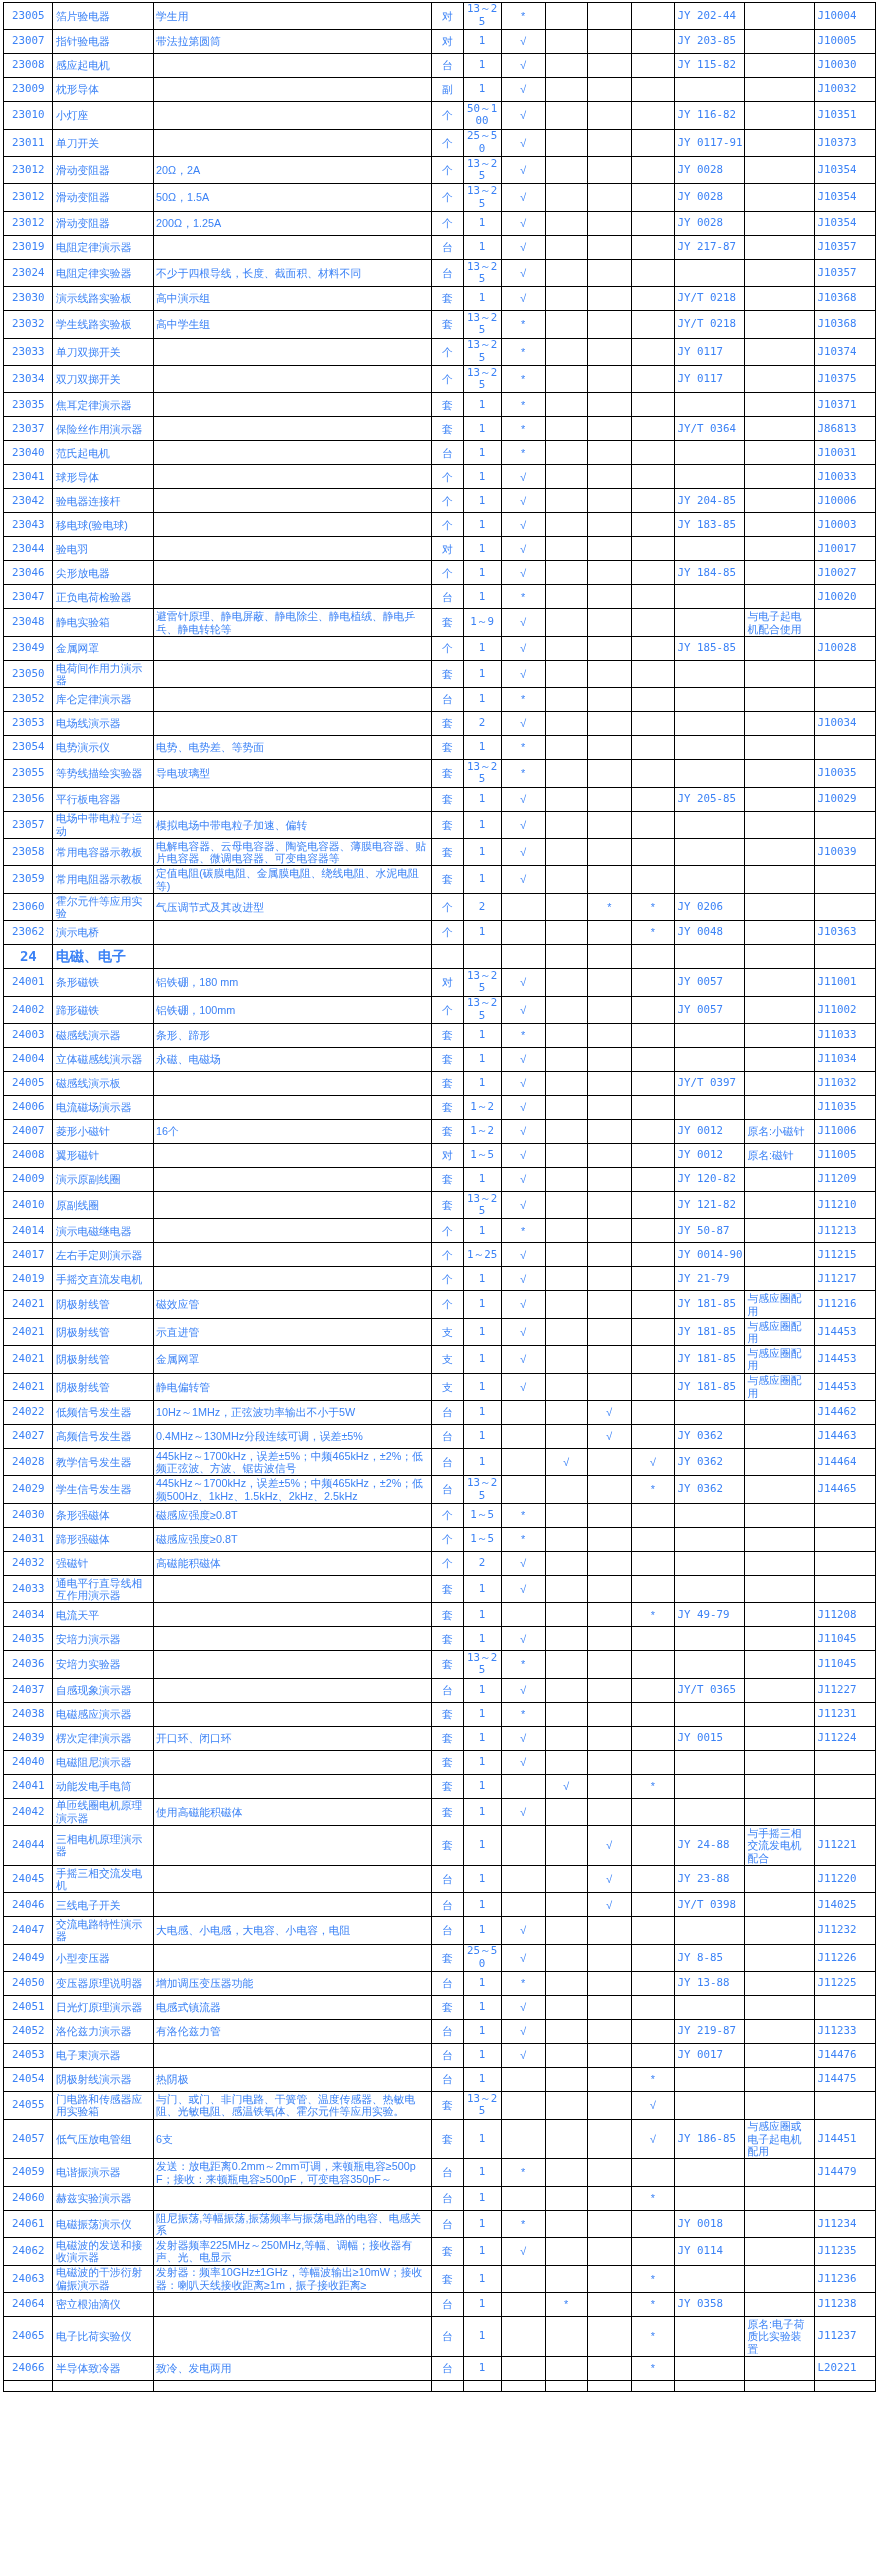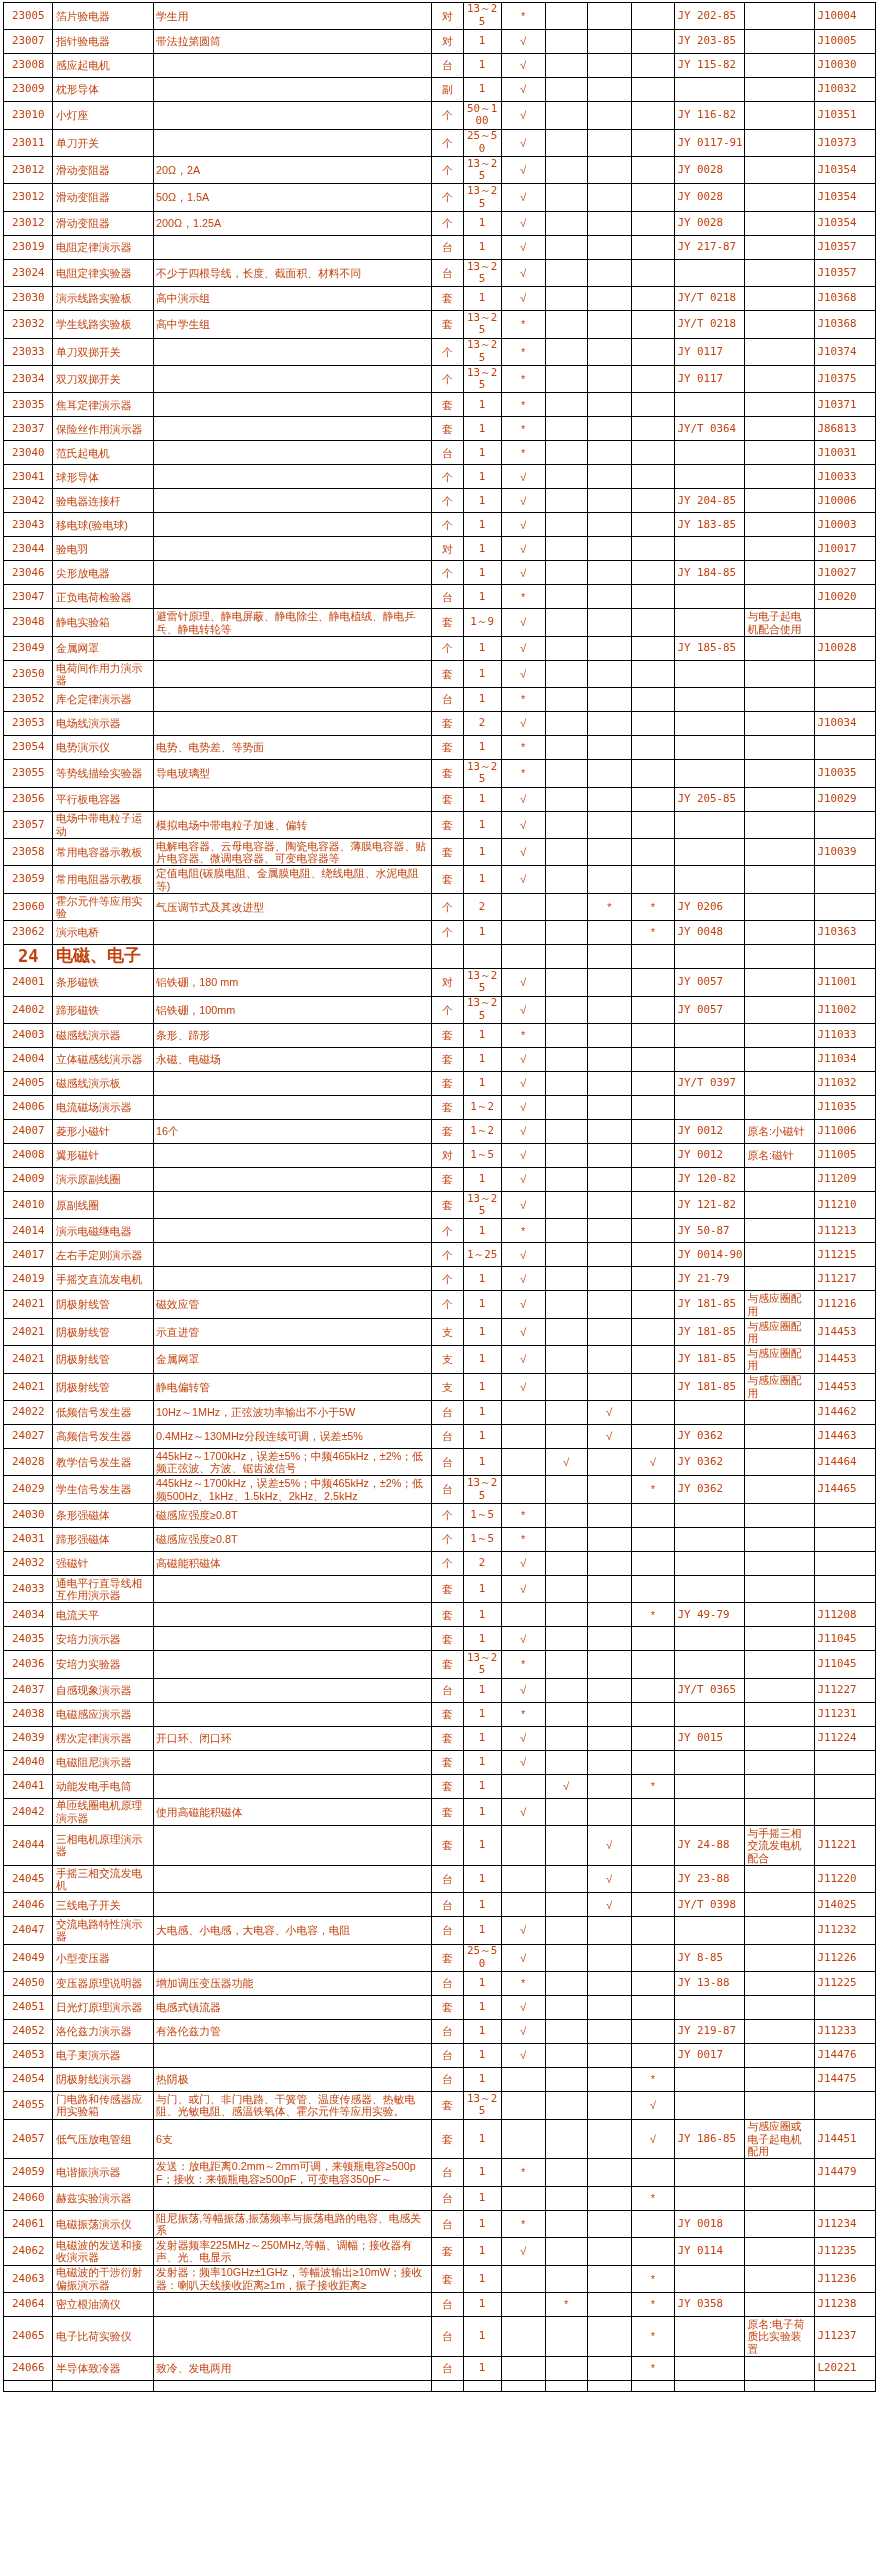--- a/index.html
+++ b/index.html
@@ -1,21 +1,21 @@
 <!DOCTYPE html>
 <html style="font-size:13.3px"><head>
 <meta charset="utf-8">
 <style>
   html,body{margin:0;padding:0;background:#ffffff;}
   .page{
     position:relative;
     width:878px;height:2576px;
     overflow:hidden;
     background:#ffffff;
-    color:#c2410c;
+    color:#3b82f6;
     font-family:"Liberation Sans",sans-serif;
   }
   table.equip{
     border-collapse:collapse;
     table-layout:fixed;
     margin:1.7px 0 0 3.3px;
     width:873px;
   }
   table.equip td{
     border:0.8px solid #000;
@@ -30,21 +30,21 @@
   tr.partial{height:11.6px;}
   td.c-code{text-align:center;font-family:"DejaVu Sans Mono",monospace;font-size:10.4px;padding:0.8px 0.8px;}
   td.c-name{text-align:left;}
   td.c-spec{text-align:left;font-size:10.4px;}
   td.c-unit{text-align:center;}
   td.c-qty{text-align:center;font-family:"DejaVu Sans Mono",monospace;font-size:9px;padding:0.8px 0.8px;}
   td.c-mark{text-align:center;font-size:10px;}
   td.c-std{text-align:left;font-family:"DejaVu Sans Mono",monospace;font-size:10.4px;white-space:nowrap;}
   td.c-remark{text-align:left;font-size:10.4px;}
   td.c-code2{text-align:left;font-family:"DejaVu Sans Mono",monospace;font-size:10.4px;padding-left:5px;}
-  tr.section td{font-weight:bold;font-size:17px;}
+  tr.section td{font-weight:bold;font-size:14px;}
   tr.section td.c-code{font-weight:bold;}
 </style>
 </head>
 <body>
 
 <div class="page">
   <table class="equip">
     <colgroup>
       <col style="width:49px">
         <col style="width:100px">
@@ -63,21 +63,21 @@
         <tr class="row">
           <td class="c-code">23005</td>
           <td class="c-name">箔片验电器</td>
           <td class="c-spec">学生用</td>
           <td class="c-unit">对</td>
           <td class="c-qty">13～25</td>
           <td class="c-mark">*</td>
           <td class="c-mark"></td>
           <td class="c-mark"></td>
           <td class="c-mark"></td>
-          <td class="c-std">JY 202-85</td>
+          <td class="c-std">JY 202-44</td>
           <td class="c-remark"></td>
           <td class="c-code2">J10004</td>
         </tr>
         <tr class="row">
           <td class="c-code">23007</td>
           <td class="c-name">指针验电器</td>
           <td class="c-spec">带法拉第圆筒</td>
           <td class="c-unit">对</td>
           <td class="c-qty">1</td>
           <td class="c-mark">√</td>

